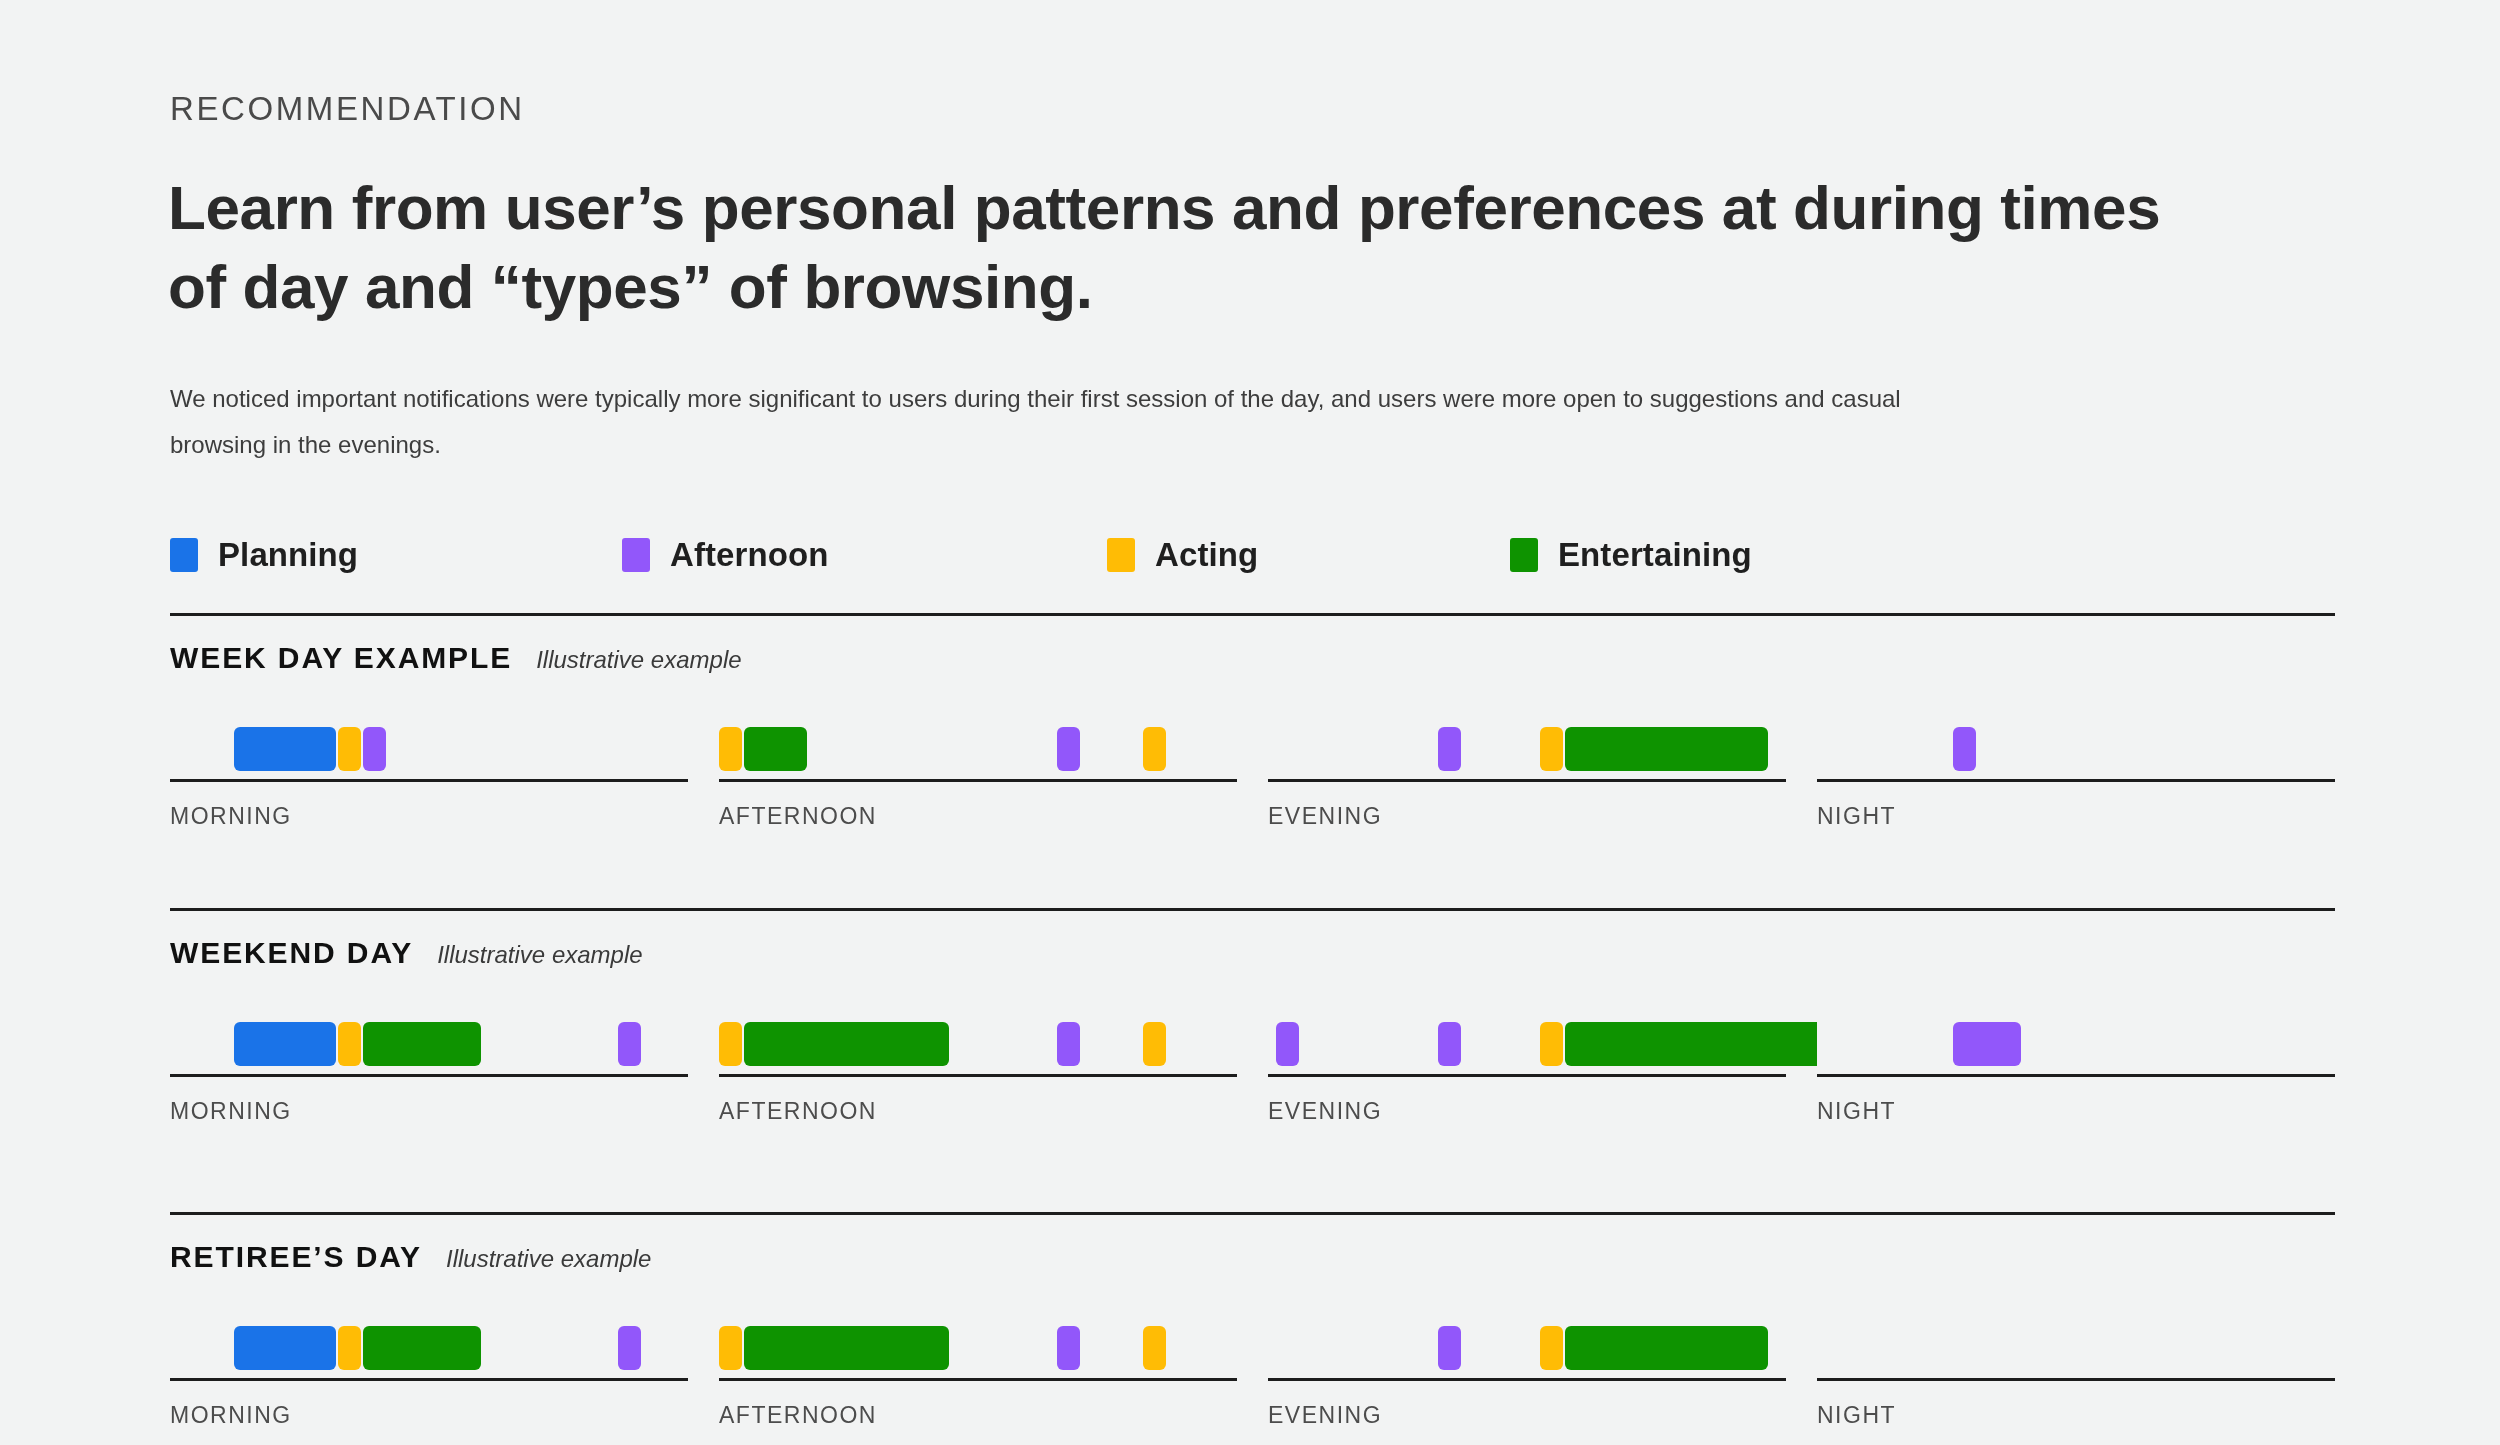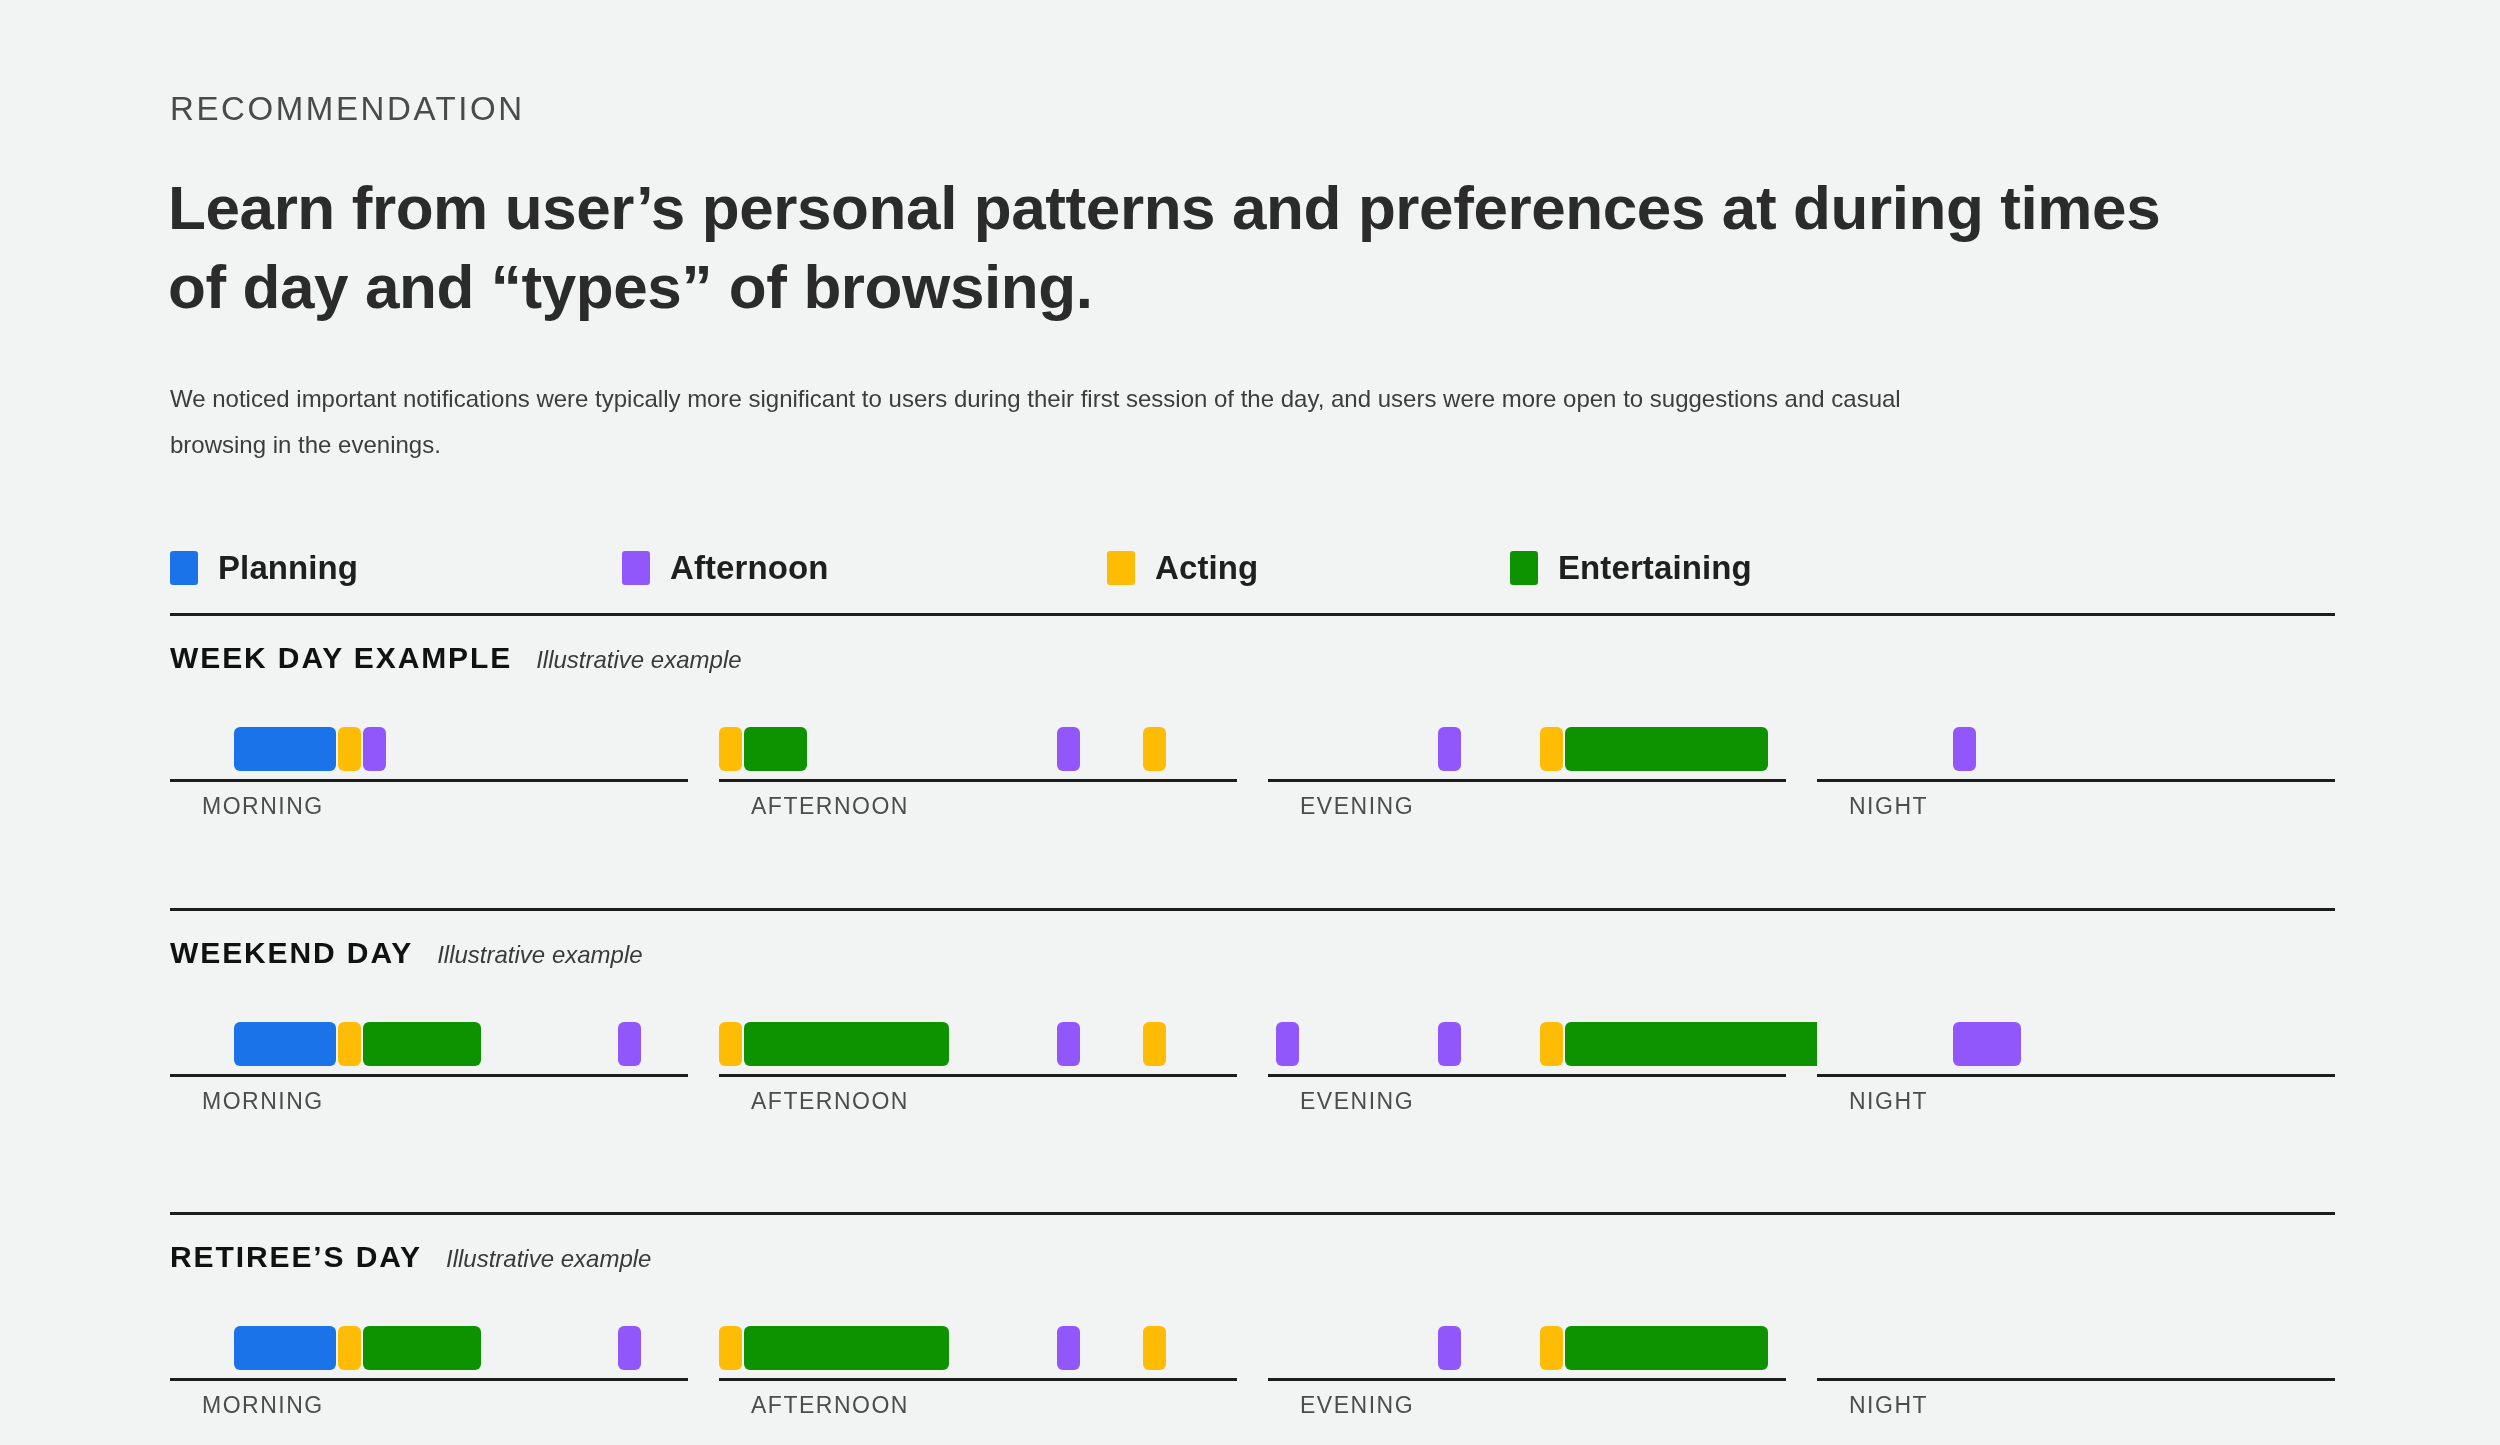--- a/index.html
+++ b/index.html
@@ -52,21 +52,21 @@
     font-size: 24px;
     line-height: 46px;
     font-weight: 400;
     color: #3d3d3d;
   }
 
   
   .legend {
     position: absolute;
     left: 170px;
-    top: 545px;
+    top: 532px;
     width: 1700px;
     height: 46px;
   }
   .legend-item {
     position: absolute;
     display: flex;
     align-items: center;
     gap: 20px;
     height: 46px;
   }
@@ -146,28 +146,27 @@
     position: absolute;
     left: 0;
     top: 62px;
     width: 100%;
     height: 0;
     border-top: 3px solid #1d1d1d;
   }
   .seg-label {
     position: absolute;
     left: 0;
-    top: 76px;
+    top: 86px;
     font-size: 23px;
     letter-spacing: 1.5px;
     color: #4c4c4c;
     font-weight: 400;
     text-transform: uppercase;
     white-space: nowrap;
-    margin-left: 32px;
   }
   .bar {
     position: absolute;
     top: 10px;
     height: 44px;
     border-radius: 6px;
   }
 </style>
 </head>
 <body>

